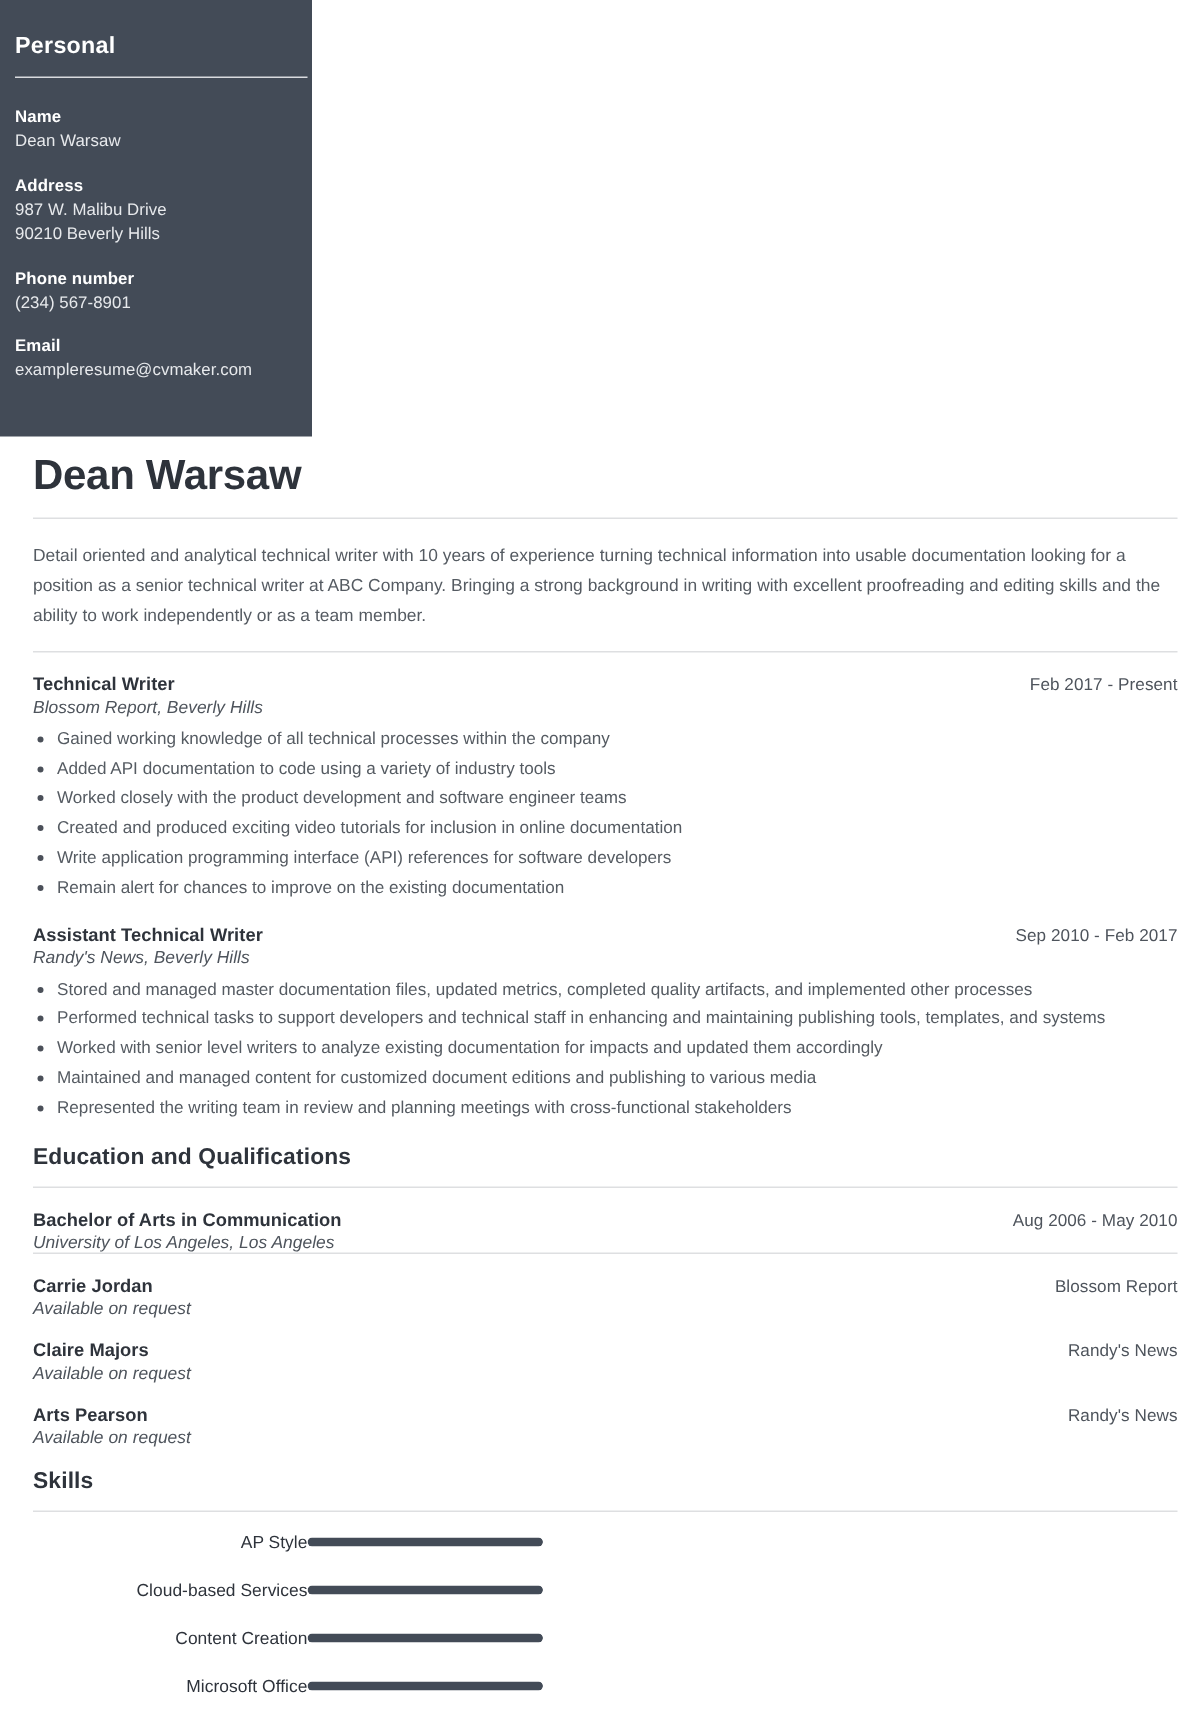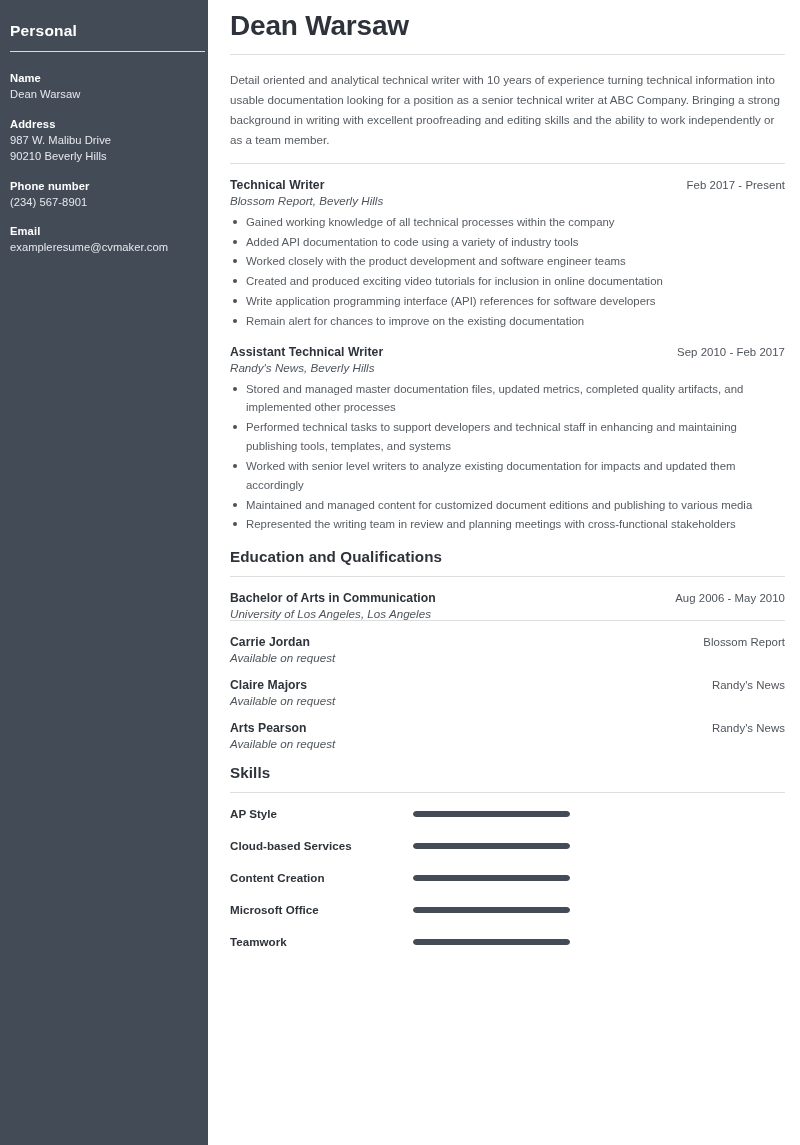--- a/index.html
+++ b/index.html
@@ -11,20 +11,21 @@
     background: #ffffff;
     font-family: "Liberation Sans", sans-serif;
   }
 
   .resume {
     position: relative;
     width: 800px;
     height: 1145px;
     display: flex;
     background: #ffffff;
+    flex-direction: column;
   }
 
   
   .sidebar {
     width: 208px;
     min-width: 208px;
     background: #434b57;
     color: #ffffff;
     padding: 22px 12px 20px 10px;
   }
@@ -173,23 +174,24 @@
   .skill-row {
     display: flex;
     align-items: center;
     margin-bottom: 19px;
   }
 
   .skill-name {
     width: 183px;
     min-width: 183px;
     font-size: 11.6px;
-    font-weight: bold;
+    font-weight: normal;
     color: #2e333b;
     letter-spacing: 0.03px;
+    text-align: right;
   }
 
   .skill-track {
     width: 157px;
     height: 6px;
     border-radius: 3px;
     background: transparent;
     overflow: hidden;
   }
 

